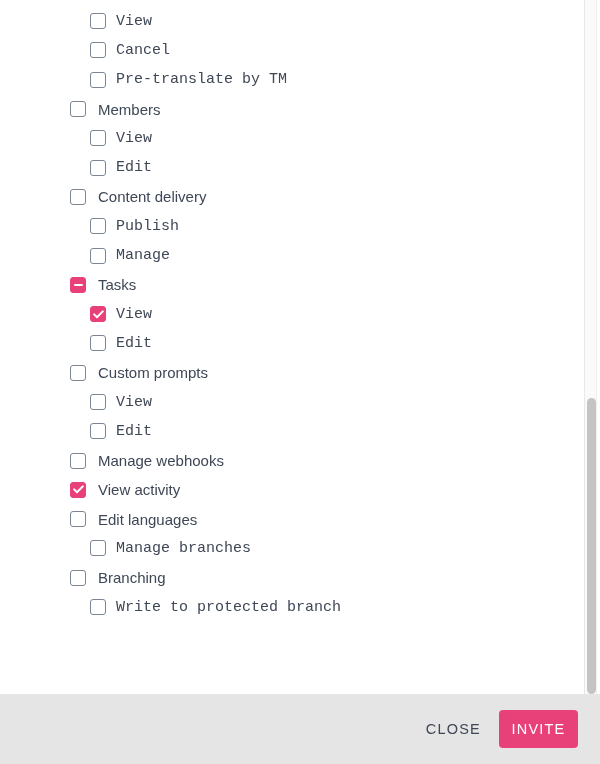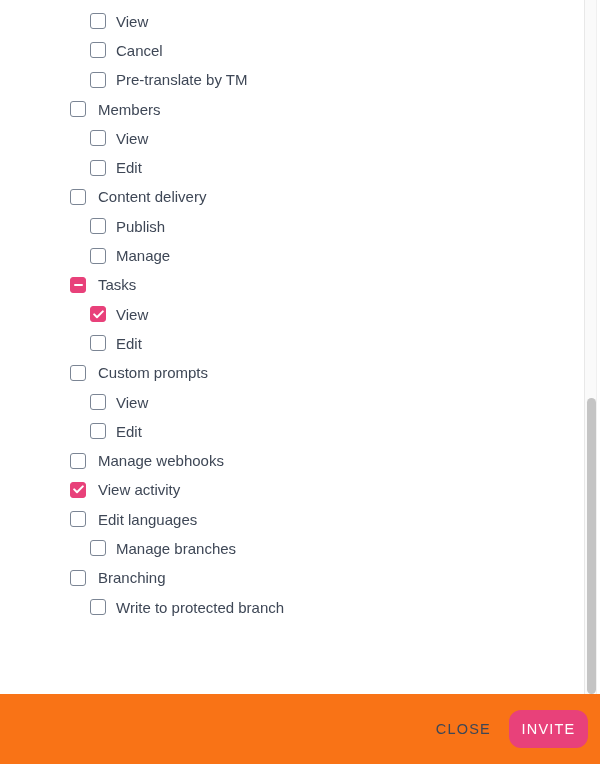--- a/index.html
+++ b/index.html
@@ -4,48 +4,48 @@
 <style>
   * { margin:0; padding:0; box-sizing:border-box; }
   html,body { width:600px; height:764px; background:#ffffff; overflow:hidden;
               font-family:"Liberation Sans", sans-serif; }
   .dialog { position:relative; width:600px; height:764px; background:#fff; }
 
   
   .perm-list { position:absolute; top:0; left:0; width:584px; padding-top:6.5px; }
   .row { display:flex; align-items:center; height:29.3px; }
   .row.lvl1 { padding-left:58px;margin-left:12px; }
-  .row.lvl2 { padding-left:90px; }
+  .row.lvl2 { padding-left:90px;font-family:Liberation Mono, monospace; }
   .cb { flex:0 0 auto; width:16px; height:16px; border-radius:3px;
         display:inline-flex; align-items:center; justify-content:center; }
   .cb.unchecked { background:#fff; border:1.5px solid var(--cb-border); }
   .cb.checked, .cb.indeterminate { background:var(--accent); border:1.5px solid var(--accent); }
   .cb svg { display:block; }
   .dash { width:9px; height:2.6px; border-radius:1.5px; background:#fff; }
   .lbl { color:var(--label); font-size:15px; line-height:1; }
   .row.lvl1 .lbl { margin-left:12px; }
   .row.lvl2 .lbl { margin-left:10px; }
 
   
   .scroll-track { position:absolute; top:0; left:584px; width:13px; height:702px;
                   background:#fafafa; border-left:1px solid #e8e8e8; border-right:1px solid #f0f0f0; }
   .scroll-thumb { position:absolute; top:398px; left:1.5px; width:9px; height:296px;
                   background:#c4c4c4; border-radius:5px; }
 
   
   .footer { position:absolute; left:0; top:694px; width:600px; height:70px;
             display:flex; align-items:center; justify-content:flex-end;
-            padding-right:12px; background:#f97316; }
+            padding-right:22px; background:#e5e5e5; }
   button { font-family:"Liberation Sans", sans-serif; cursor:pointer; }
   .btn-text { background:transparent; border:none; color:var(--label);
               font-size:14.5px; font-weight:500; letter-spacing:1.2px;
               padding:8px 10px; margin-right:8px; border-radius:4px; }
   .btn-primary { background:var(--accent); border:none; color:#ffffff;
                  font-size:14.5px; font-weight:500; letter-spacing:1.2px;
-                 width:79px; height:38px; border-radius:12px; }
+                 width:79px; height:38px; border-radius:4px; }
 </style>
 </head>
 <body>
 
 <div class="dialog">
 
   <div class="perm-list" id="perm-list">
       <div class="row lvl2">
         <span class="cb unchecked"></span>
         <span class="lbl">View</span>

